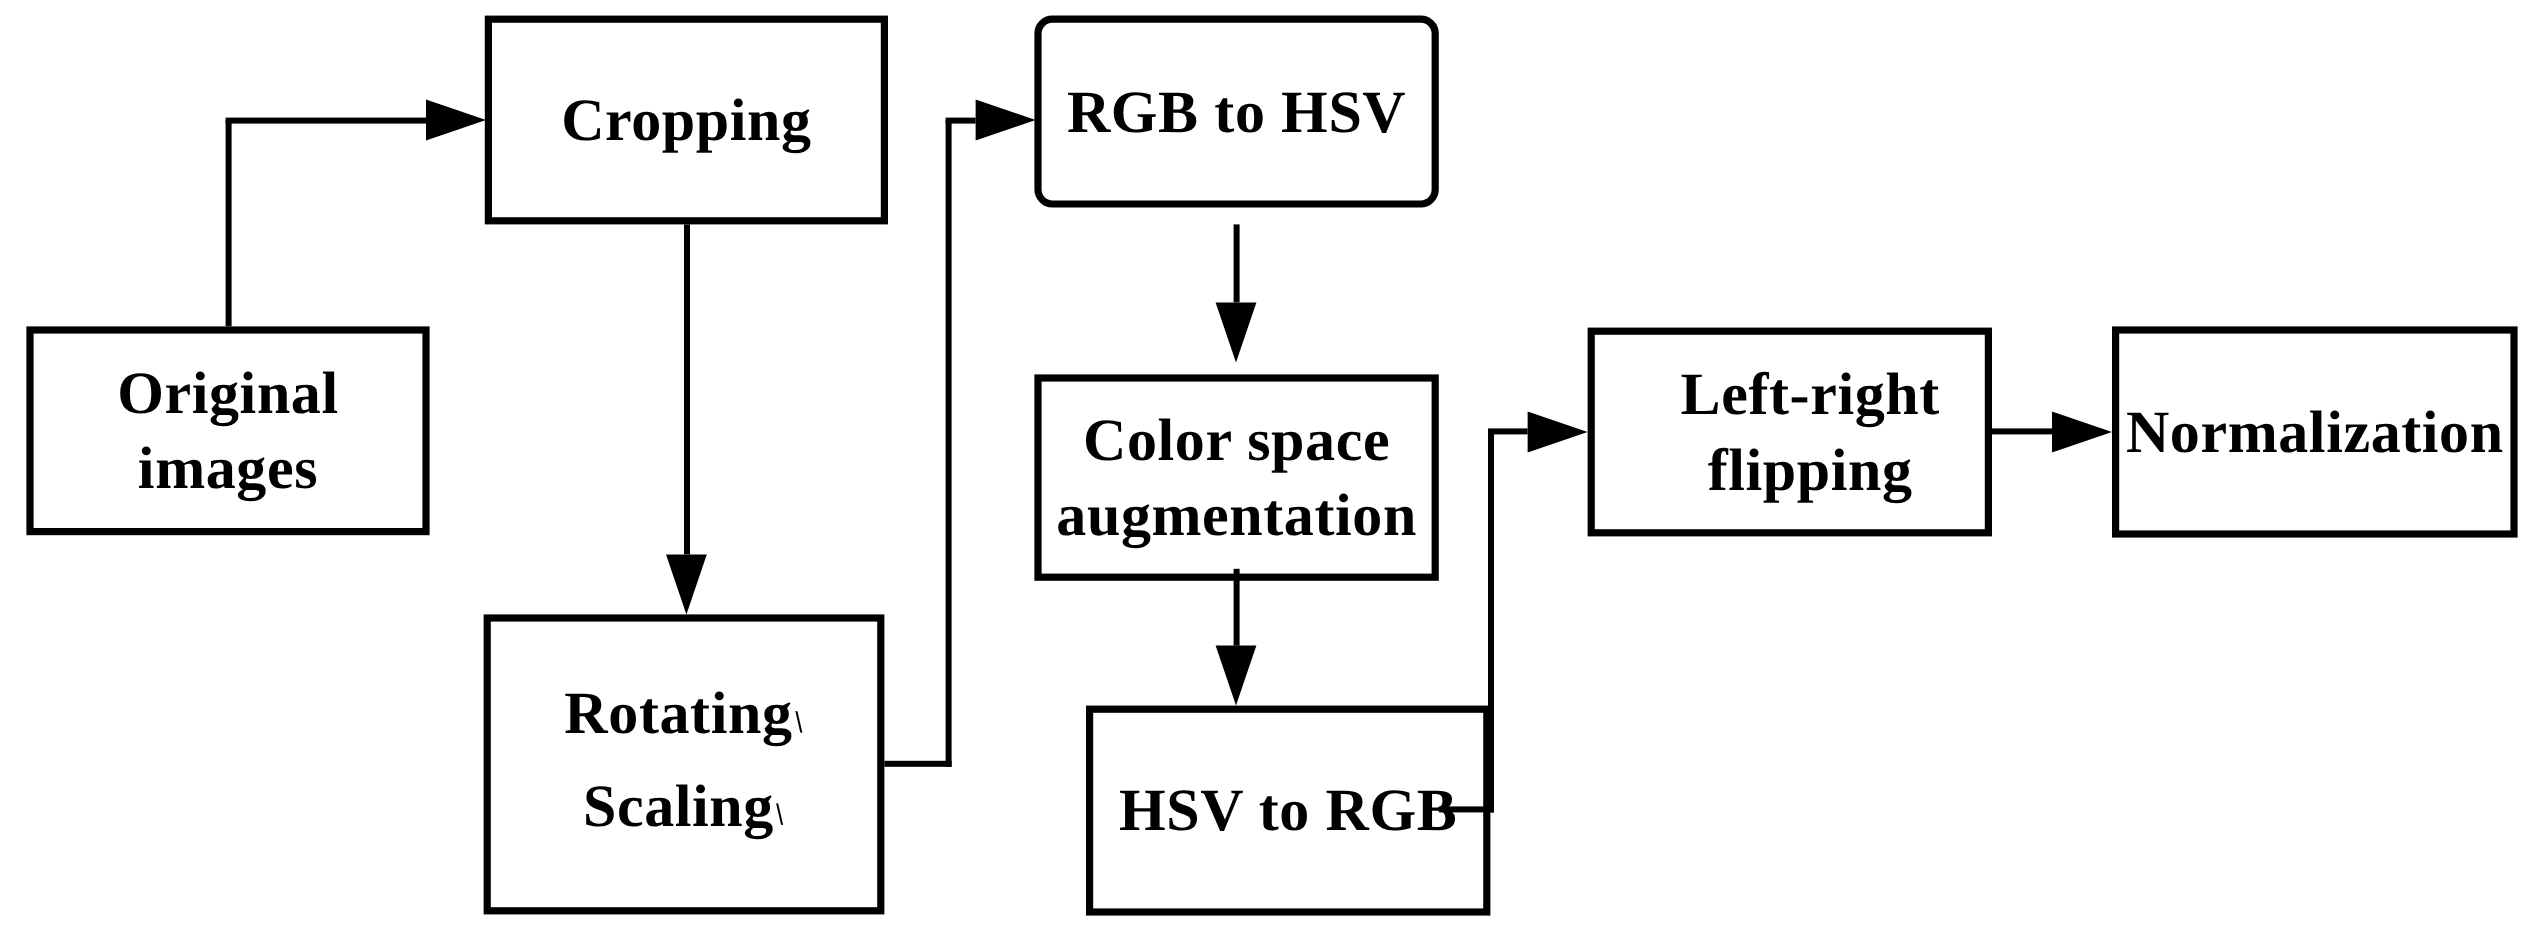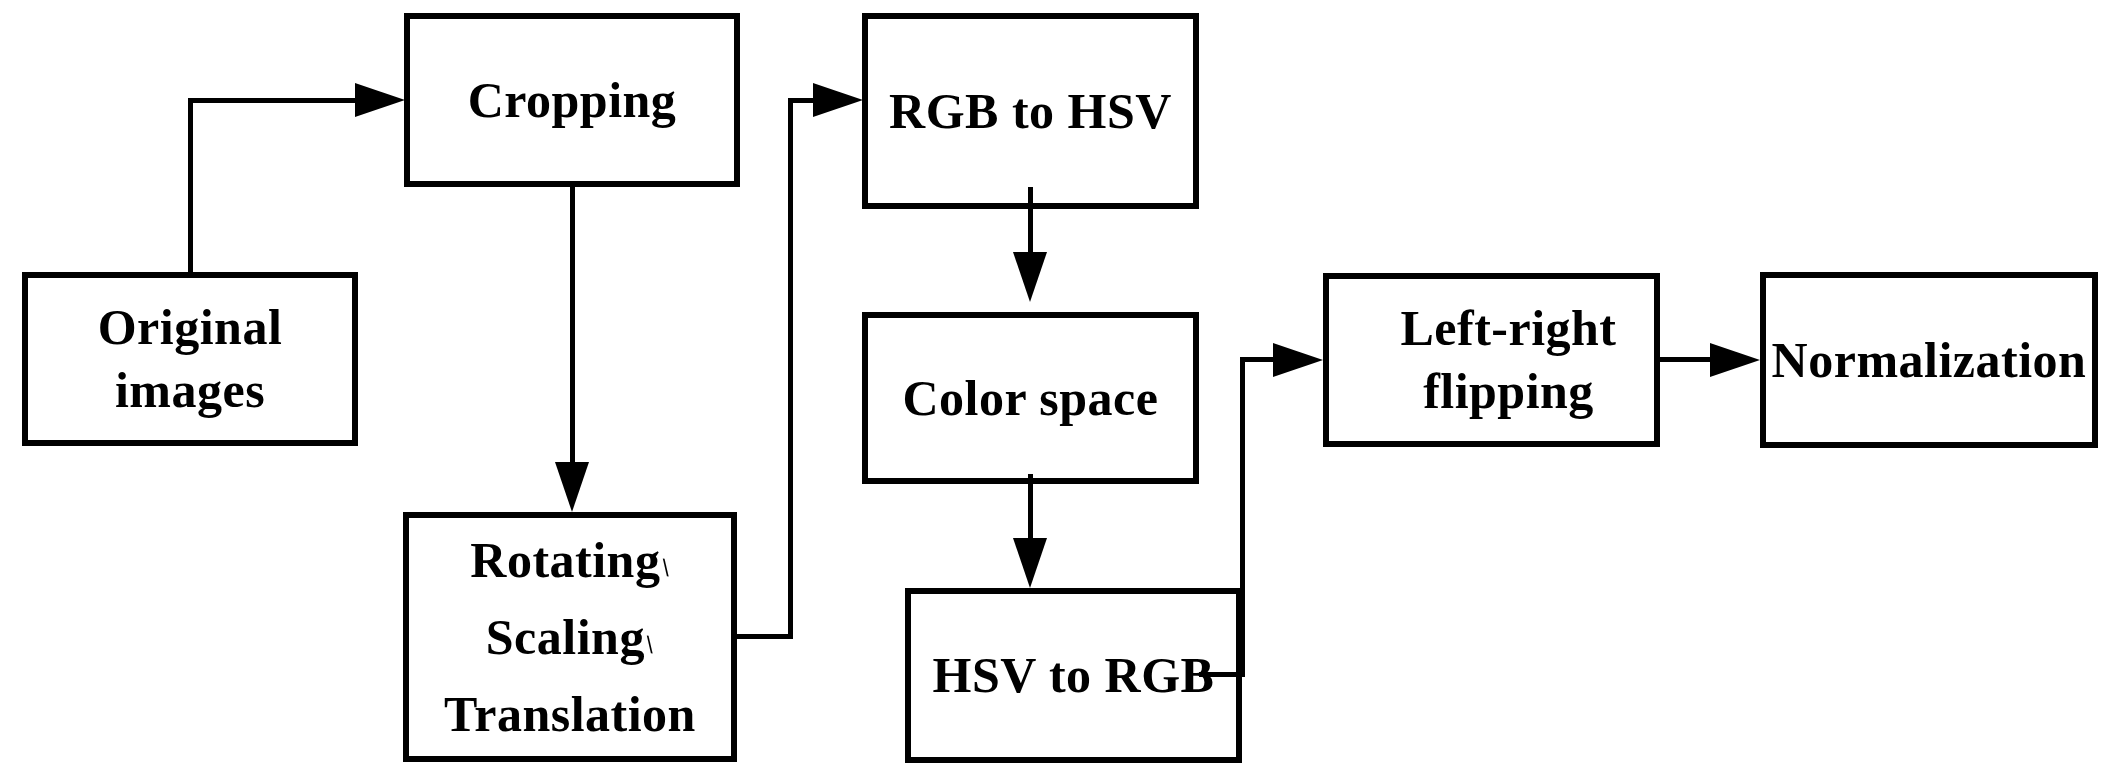--- a/index.html
+++ b/index.html
@@ -72,32 +72,32 @@
 
   <div class="node" style="left:22px; top:272px; width:336px; height:174px;">
     <span class="node-line">Original</span>
     <span class="node-line">images</span>
   </div>
 
   <div class="node" style="left:404px; top:13px; width:336px; height:174px;">
     <span class="node-line">Cropping</span>
   </div>
 
-  <div class="node" style="left:862px; top:13px; width:337px; height:196px;">
+  <div class="node" style="left:862px; top:13px; width:337px; height:160px;border-radius:15px;">
     <span class="node-line">RGB to HSV</span>
   </div>
 
   <div class="node" style="left:862px; top:312px; width:337px; height:172px;">
     <span class="node-line">Color space</span>
+    <span class="node-line">augmentation</span>
   </div>
 
   <div class="node tall" style="left:403px; top:512px; width:334px; height:250px;">
     <span class="node-line">Rotating<span class="ideo-comma">\</span></span>
     <span class="node-line">Scaling<span class="ideo-comma">\</span></span>
-    <span class="node-line">Translation</span>
   </div>
 
   <div class="node" style="left:862px; top:588px; width:337px; height:175px;margin-left:43px;">
     <span class="node-line">HSV to RGB</span>
   </div>
 
   <div class="node" style="left:1323px; top:273px; width:337px; height:174px;padding-left:34px;">
     <span class="node-line">Left-right</span>
     <span class="node-line">flipping</span>
   </div>

